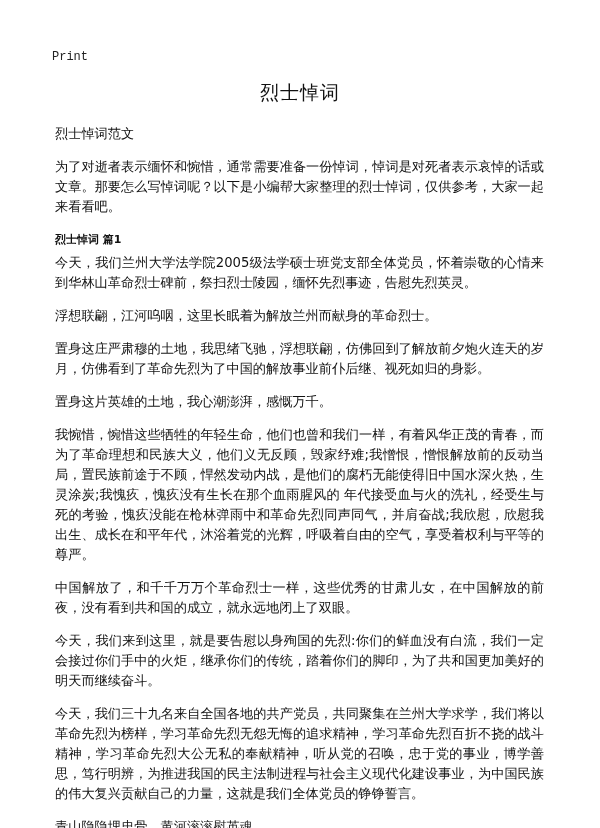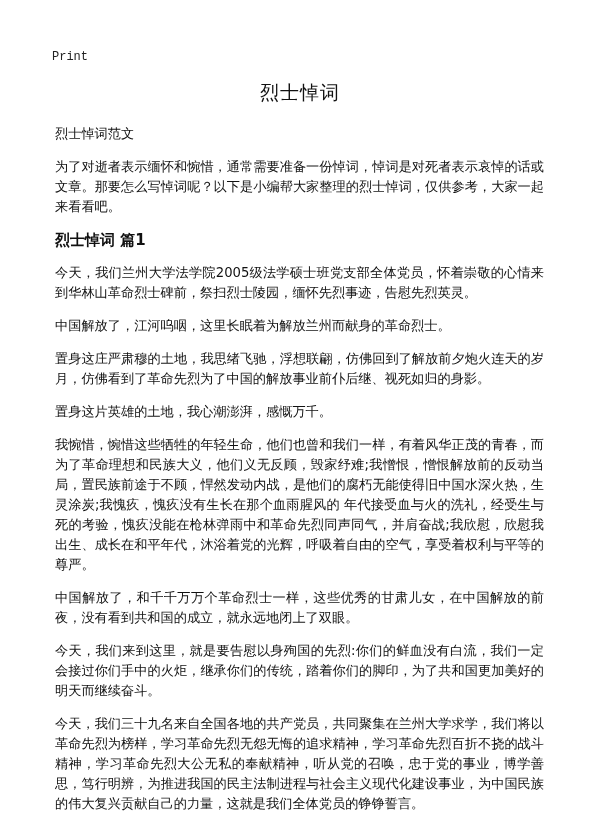--- a/index.html
+++ b/index.html
@@ -18,38 +18,38 @@
       text-align: center; font-size: 19px; font-weight: normal; margin: 0;
       letter-spacing: 1px;
     }
     .content {
       position: absolute; left: 55px; top: 120px; width: 500px;
       font-size: 13.2px; line-height: 20px;
     }
     .subtitle { margin: 4px 0 13px 0; }
     .para { margin: 0 11px 13px 0; text-align: justify; }
     .section-heading {
-      margin: 0 0 13px 0; font-weight: bold; font-size: 15px;
+      margin: 0 0 3px 0; font-weight: bold; font-size: 11px;
     }
   </style>
 </head>
 <body>
 
 <div class="print-label">Print</div>
 
 <h1 class="doc-title">烈士悼词</h1>
 
 <div class="content">
   <p class="subtitle">烈士悼词范文</p>
   <p class="para">为了对逝者表示缅怀和惋惜，通常需要准备一份悼词，悼词是对死者表示哀悼的话或文章。那要怎么写悼词呢？以下是小编帮大家整理的烈士悼词，仅供参考，大家一起来看看吧。</p>
 
   <div class="section">
     <p class="section-heading">烈士悼词 篇1</p>
     <p class="para">今天，我们兰州大学法学院2005级法学硕士班党支部全体党员，怀着崇敬的心情来到华林山革命烈士碑前，祭扫烈士陵园，缅怀先烈事迹，告慰先烈英灵。</p>
-    <p class="para">中国解放了，江河呜咽，这里长眠着为解放兰州而献身的革命烈士。</p>
+    <p class="para">浮想联翩，江河呜咽，这里长眠着为解放兰州而献身的革命烈士。</p>
     <p class="para">置身这庄严肃穆的土地，我思绪飞驰，浮想联翩，仿佛回到了解放前夕炮火连天的岁月，仿佛看到了革命先烈为了中国的解放事业前仆后继、视死如归的身影。</p>
     <p class="para">置身这片英雄的土地，我心潮澎湃，感慨万千。</p>
     <p class="para">我惋惜，惋惜这些牺牲的年轻生命，他们也曾和我们一样，有着风华正茂的青春，而为了革命理想和民族大义，他们义无反顾，毁家纾难;我憎恨，憎恨解放前的反动当局，置民族前途于不顾，悍然发动内战，是他们的腐朽无能使得旧中国水深火热，生灵涂炭;我愧疚，愧疚没有生长在那个血雨腥风的 年代接受血与火的洗礼，经受生与死的考验，愧疚没能在枪林弹雨中和革命先烈同声同气，并肩奋战;我欣慰，欣慰我出生、成长在和平年代，沐浴着党的光辉，呼吸着自由的空气，享受着权利与平等的尊严。</p>
     <p class="para">中国解放了，和千千万万个革命烈士一样，这些优秀的甘肃儿女，在中国解放的前夜，没有看到共和国的成立，就永远地闭上了双眼。</p>
     <p class="para">今天，我们来到这里，就是要告慰以身殉国的先烈:你们的鲜血没有白流，我们一定会接过你们手中的火炬，继承你们的传统，踏着你们的脚印，为了共和国更加美好的明天而继续奋斗。</p>
     <p class="para">今天，我们三十九名来自全国各地的共产党员，共同聚集在兰州大学求学，我们将以革命先烈为榜样，学习革命先烈无怨无悔的追求精神，学习革命先烈百折不挠的战斗精神，学习革命先烈大公无私的奉献精神，听从党的召唤，忠于党的事业，博学善思，笃行明辨，为推进我国的民主法制进程与社会主义现代化建设事业，为中国民族的伟大复兴贡献自己的力量，这就是我们全体党员的铮铮誓言。</p>
     <p class="para">青山隐隐埋忠骨，黄河滚滚慰英魂。</p>
   </div>
 </div>
 

